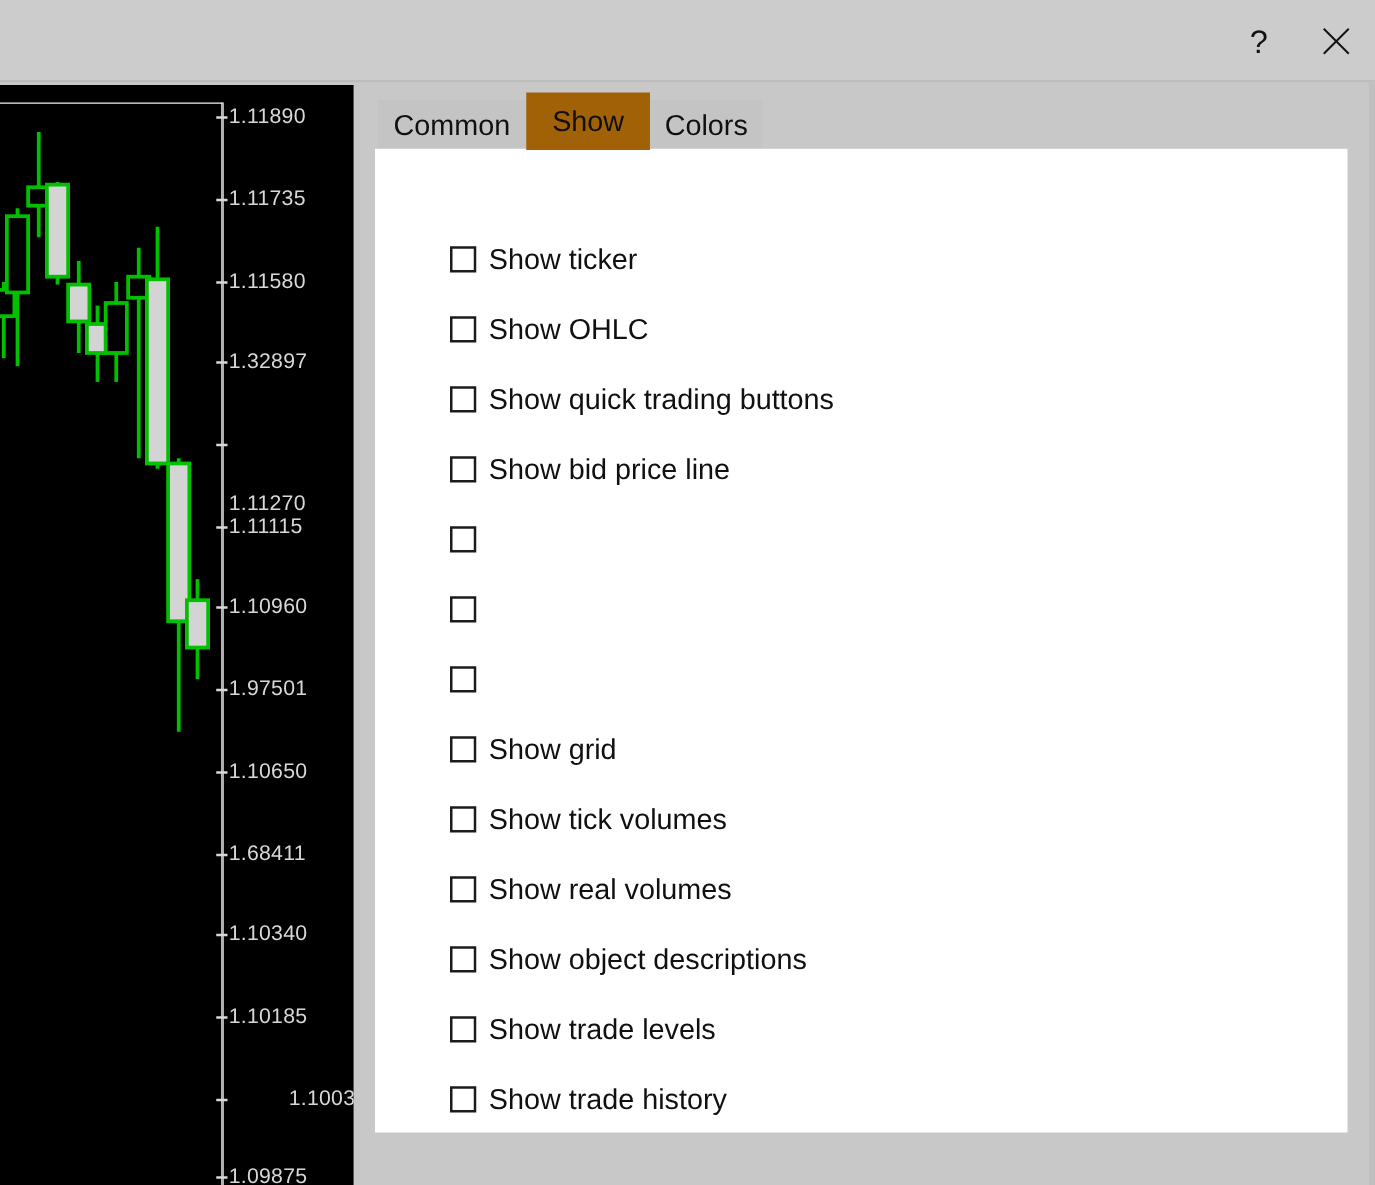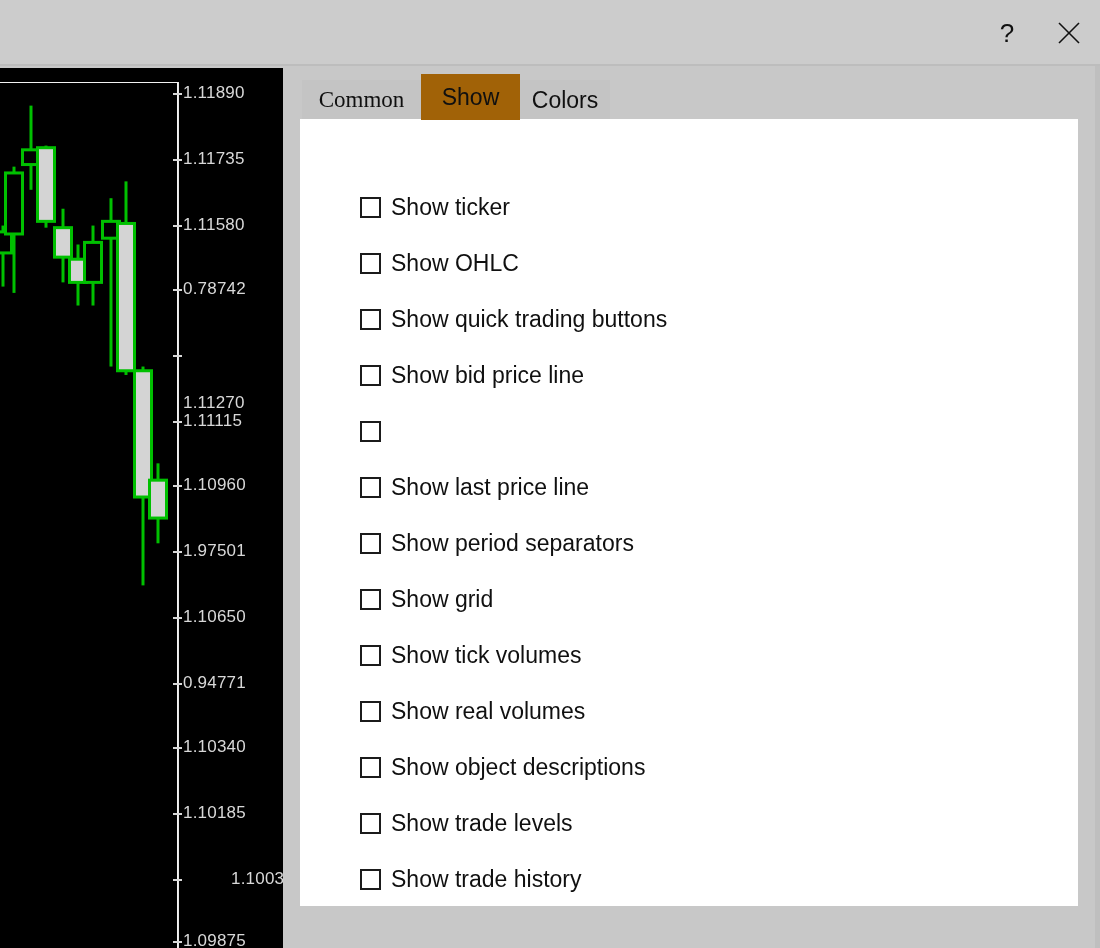--- a/index.html
+++ b/index.html
@@ -231,48 +231,48 @@
         <rect x="149.5" y="412.17617866005156" width="17" height="37.87593052108741" fill="#d4d4d4" stroke="#00c000" stroke-width="3"></rect>
       </svg>
     <div id="price-axis-labels">
         <div class="price-tick" style="top: 25px;"></div>
         <div class="price-label" style="top: 25px; left: 183px;">1.11890</div>
         <div class="price-tick" style="top: 91px;"></div>
         <div class="price-label" style="top: 91px; left: 183px;">1.11735</div>
         <div class="price-tick" style="top: 157px;"></div>
         <div class="price-label" style="top: 157px; left: 183px;">1.11580</div>
         <div class="price-tick" style="top: 221px;"></div>
-        <div class="price-label" style="top: 221px; left: 183px;">0.78742</div>
+        <div class="price-label" style="top: 221px; left: 183px;">1.32897</div>
         <div class="price-tick" style="top: 287px;"></div>
         <div class="price-label" style="top: 287px; left: 183px; margin-top: 48px;">1.11270</div>
         <div class="price-tick" style="top: 353px;"></div>
         <div class="price-label" style="top: 353px; left: 183px;">1.11115</div>
         <div class="price-tick" style="top: 417px;"></div>
         <div class="price-label" style="top: 417px; left: 183px;">1.10960</div>
         <div class="price-tick" style="top: 483px;"></div>
         <div class="price-label" style="top: 483px; left: 183px;">1.97501</div>
         <div class="price-tick" style="top: 549px;"></div>
         <div class="price-label" style="top: 549px; left: 183px;">1.10650</div>
         <div class="price-tick" style="top: 615px;"></div>
-        <div class="price-label" style="top: 615px; left: 183px;">0.94771</div>
+        <div class="price-label" style="top: 615px; left: 183px;">1.68411</div>
         <div class="price-tick" style="top: 679px;"></div>
         <div class="price-label" style="top: 679px; left: 183px;">1.10340</div>
         <div class="price-tick" style="top: 745px;"></div>
         <div class="price-label" style="top: 745px; left: 183px;">1.10185</div>
         <div class="price-tick" style="top: 811px;"></div>
         <div class="price-label" style="top: 811px; left: 183px; margin-left: 48px;">1.10030</div>
         <div class="price-tick" style="top: 873px;"></div>
         <div class="price-label" style="top: 873px; left: 183px;">1.09875</div>
       </div>
   </div>
 
   <div class="dialog">
 
     <div class="tabstrip" id="tabstrip">
-        <div class="tab" style="left: 0px; width: 119px; font-family: Liberation Serif, serif;">
+        <div class="tab" style="left: 0px; width: 119px;">
           <span>Common</span>
         </div>
         <div class="tab active" style="left: 119px; width: 99px;">
           <span>Show</span>
         </div>
         <div class="tab" style="left: 218px; width: 90px;">
           <span>Colors</span>
         </div>
       </div>
 
@@ -292,25 +292,23 @@
           </div>
           <div class="check-row">
             <div class="checkbox"></div>
             <div class="check-label">Show bid price line</div>
           </div>
           <div class="check-row">
             <div class="checkbox"></div>
           </div>
           <div class="check-row">
             <div class="checkbox"></div>
-            <div class="check-label">Show last price line</div>
-          </div>
-          <div class="check-row">
-            <div class="checkbox"></div>
-            <div class="check-label">Show period separators</div>
+          </div>
+          <div class="check-row">
+            <div class="checkbox"></div>
           </div>
           <div class="check-row">
             <div class="checkbox"></div>
             <div class="check-label">Show grid</div>
           </div>
           <div class="check-row">
             <div class="checkbox"></div>
             <div class="check-label">Show tick volumes</div>
           </div>
           <div class="check-row">

